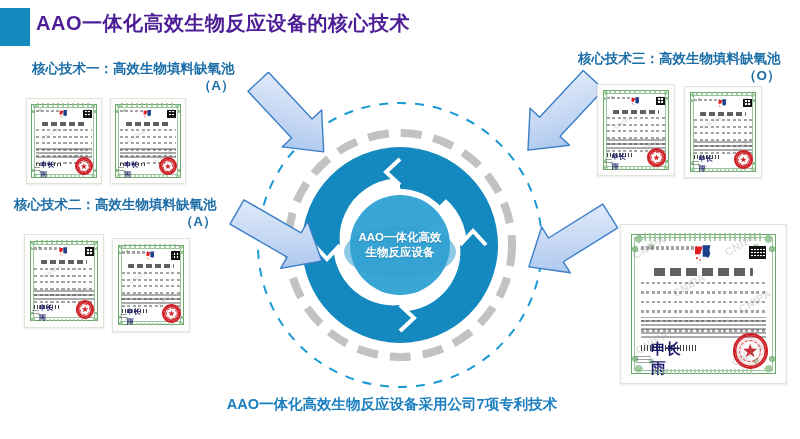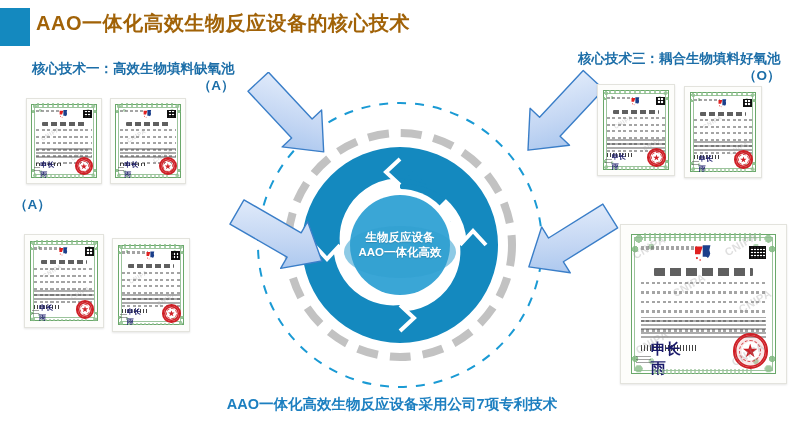--- a/index.html
+++ b/index.html
@@ -8,21 +8,21 @@
     background:#ffffff;
     font-family:"Liberation Sans","DejaVu Sans",sans-serif;
     overflow:hidden;position:relative;
   }
   .slide{position:absolute;inset:0;background:#fff;}
 
   
   .title-bar{position:absolute;left:0;top:8px;width:30px;height:38px;background:#1489bf;}
   .page-title{
     position:absolute;left:36px;top:10px;
-    font-size:20px;font-weight:bold;color:#a16207;
+    font-size:20px;font-weight:bold;color:#4c1d95;
     letter-spacing:.5px;white-space:nowrap;
   }
 
   
   .lbl{position:absolute;font-size:13.5px;font-weight:bold;color:#1c6ea8;white-space:nowrap;line-height:17px;}
   .lbl .sub{display:block;text-align:right;}
   #lbl1{left:32px;top:60px;}
   #lbl2{left:14px;top:196px;}
   #lbl3{left:578px;top:50px;}
   #lbl4{left:604px;top:193px;}
@@ -161,24 +161,25 @@
 <div class="slide">
 
   <div class="title-bar"></div>
   <div class="page-title">AAO一体化高效生物反应设备的核心技术</div>
 
   <div class="lbl" id="lbl1">
     <span>核心技术一：高效生物填料缺氧池</span>
     <span class="sub">（A）</span>
   </div>
   <div class="lbl" id="lbl2">
+    <span>核心技术二：高效生物填料缺氧池</span>
     <span class="sub">（A）</span>
   </div>
   <div class="lbl" id="lbl3">
-    <span>核心技术三：耦合生物填料好氧池</span>
+    <span>核心技术三：高效生物填料缺氧池</span>
     <span class="sub">（O）</span>
   </div>
 
   <div class="center-wrap">
     <svg width="290" height="290" viewBox="0 0 290 290">
 
       <circle cx="145" cy="145" r="142" fill="none" stroke="#1a9ad4" stroke-width="2" stroke-dasharray="9 9"></circle>
 
       <circle cx="145" cy="145" r="112" fill="none" stroke="#c2c2c2" stroke-width="8" stroke-dasharray="21 12"></circle>
 
@@ -212,22 +213,22 @@
         <path d="M145,59 L131,72 L145,85" transform="rotate(270 145 145)"></path>
       </g>
 
       <circle cx="145" cy="145" r="56" fill="#ffffff"></circle>
 
       <circle cx="145" cy="145" r="50" fill="#3aa6d6"></circle>
 
       <ellipse cx="145" cy="152" rx="56" ry="26" fill="#2f9fd0" opacity="0.55"></ellipse>
     </svg>
     <div class="core-text">
+      <span>AAO一体化高效</span>
       <span>生物反应设备</span>
-      <span>AAO一体化高效</span>
     </div>
   </div>
 
   <svg class="arrow" style="left:238px;top:72px;" width="110" height="95" viewBox="0 0 110 95">
     <defs>
       <linearGradient id="ag1" x1="0" y1="0" x2="1" y2="1">
         <stop offset="0%" stop-color="#e8f0fc"></stop>
           <stop offset="55%" stop-color="#c3d6f3"></stop>
         <stop offset="100%" stop-color="#9fc0ec"></stop>
       </linearGradient>

